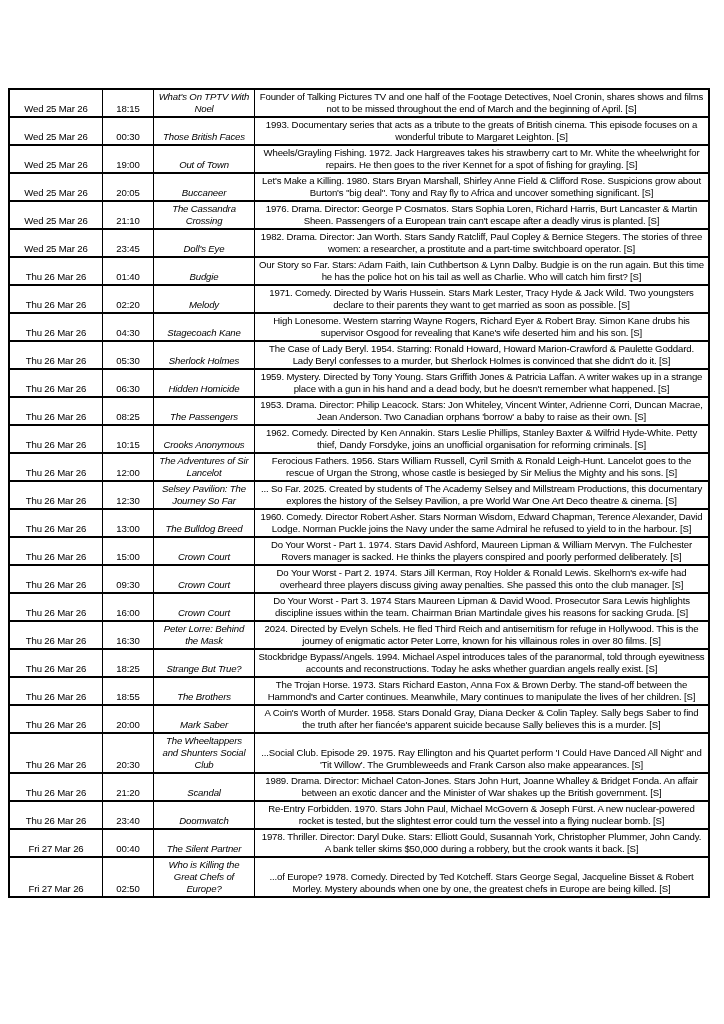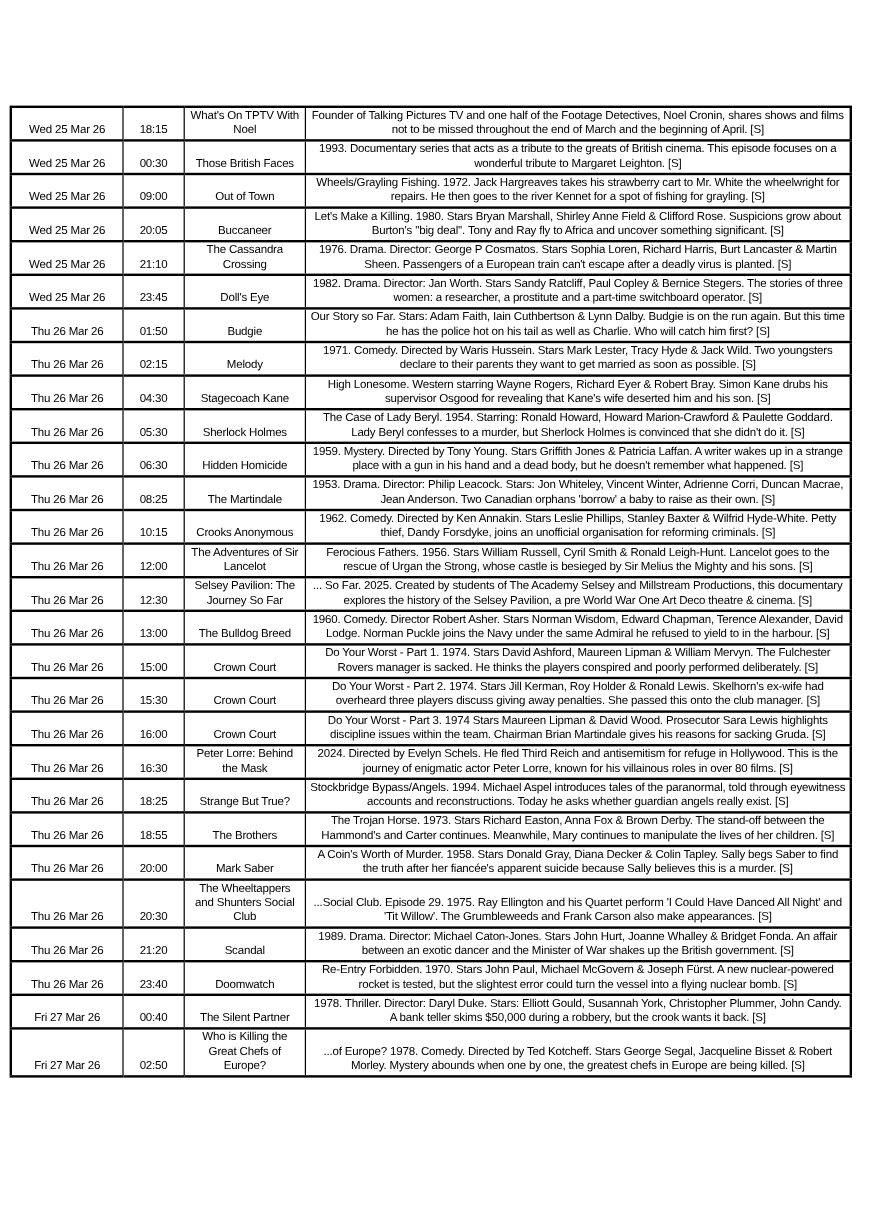--- a/index.html
+++ b/index.html
@@ -32,21 +32,21 @@
     vertical-align: bottom;
     text-align: center;
     font-size: 9.6px;
     line-height: 12px;
     letter-spacing: -0.15px;
     padding: 1px 3px;
     word-wrap: break-word;
   }
   td.c-date  { width: 86px; }
   td.c-time  { width: 44px; }
-  td.c-title { width: 94px; }
+  td.c-title { width: 94px; font-style: italic; }
   td.c-desc  { }
 </style>
 </head>
 <body>
 
 <div class="page">
   <table class="listings">
     <tbody>
         <tr>
     <td class="c-date">Wed 25 Mar 26</td>
@@ -55,21 +55,21 @@
     <td class="c-desc">Founder of Talking Pictures TV and one half of the Footage Detectives, Noel Cronin, shares shows and films not to be missed throughout the end of March and the beginning of April. [S]</td>
   </tr>
         <tr>
     <td class="c-date">Wed 25 Mar 26</td>
     <td class="c-time">00:30</td>
     <td class="c-title">Those British Faces</td>
     <td class="c-desc">1993. Documentary series that acts as a tribute to the greats of British cinema. This episode focuses on a wonderful tribute to Margaret Leighton. [S]</td>
   </tr>
         <tr>
     <td class="c-date">Wed 25 Mar 26</td>
-    <td class="c-time">09:00</td>
+    <td class="c-time">19:00</td>
     <td class="c-title">Out of Town</td>
     <td class="c-desc">Wheels/Grayling Fishing. 1972. Jack Hargreaves takes his strawberry cart to Mr. White the wheelwright for repairs. He then goes to the river Kennet for a spot of fishing for grayling. [S]</td>
   </tr>
         <tr>
     <td class="c-date">Wed 25 Mar 26</td>
     <td class="c-time">20:05</td>
     <td class="c-title">Buccaneer</td>
     <td class="c-desc">Let's Make a Killing. 1980. Stars Bryan Marshall, Shirley Anne Field &amp; Clifford Rose. Suspicions grow about Burton's ''big deal''. Tony and Ray fly to Africa and uncover something significant. [S]</td>
   </tr>
         <tr>
@@ -79,27 +79,27 @@
     <td class="c-desc">1976. Drama. Director: George P Cosmatos. Stars Sophia Loren, Richard Harris, Burt Lancaster &amp; Martin Sheen. Passengers of a European train can't escape after a deadly virus is planted. [S]</td>
   </tr>
         <tr>
     <td class="c-date">Wed 25 Mar 26</td>
     <td class="c-time">23:45</td>
     <td class="c-title">Doll's Eye</td>
     <td class="c-desc">1982. Drama. Director: Jan Worth. Stars Sandy Ratcliff, Paul Copley &amp; Bernice Stegers. The stories of three women: a researcher, a prostitute and a part-time switchboard operator. [S]</td>
   </tr>
         <tr>
     <td class="c-date">Thu 26 Mar 26</td>
-    <td class="c-time">01:50</td>
+    <td class="c-time">01:40</td>
     <td class="c-title">Budgie</td>
     <td class="c-desc">Our Story so Far. Stars: Adam Faith, Iain Cuthbertson &amp; Lynn Dalby. Budgie is on the run again. But this time he has the police hot on his tail as well as Charlie. Who will catch him first? [S]</td>
   </tr>
         <tr>
     <td class="c-date">Thu 26 Mar 26</td>
-    <td class="c-time">02:15</td>
+    <td class="c-time">02:20</td>
     <td class="c-title">Melody</td>
     <td class="c-desc">1971. Comedy. Directed by Waris Hussein. Stars Mark Lester, Tracy Hyde &amp; Jack Wild. Two youngsters declare to their parents they want to get married as soon as possible. [S]</td>
   </tr>
         <tr>
     <td class="c-date">Thu 26 Mar 26</td>
     <td class="c-time">04:30</td>
     <td class="c-title">Stagecoach Kane</td>
     <td class="c-desc">High Lonesome. Western starring Wayne Rogers, Richard Eyer &amp; Robert Bray. Simon Kane drubs his supervisor Osgood for revealing that Kane's wife deserted him and his son. [S]</td>
   </tr>
         <tr>
@@ -110,21 +110,21 @@
   </tr>
         <tr>
     <td class="c-date">Thu 26 Mar 26</td>
     <td class="c-time">06:30</td>
     <td class="c-title">Hidden Homicide</td>
     <td class="c-desc">1959. Mystery. Directed by Tony Young. Stars Griffith Jones &amp; Patricia Laffan. A writer wakes up in a strange place with a gun in his hand and a dead body, but he doesn't remember what happened. [S]</td>
   </tr>
         <tr>
     <td class="c-date">Thu 26 Mar 26</td>
     <td class="c-time">08:25</td>
-    <td class="c-title">The Martindale</td>
+    <td class="c-title">The Passengers</td>
     <td class="c-desc">1953. Drama. Director: Philip Leacock. Stars: Jon Whiteley, Vincent Winter, Adrienne Corri, Duncan Macrae, Jean Anderson. Two Canadian orphans 'borrow' a baby to raise as their own. [S]</td>
   </tr>
         <tr>
     <td class="c-date">Thu 26 Mar 26</td>
     <td class="c-time">10:15</td>
     <td class="c-title">Crooks Anonymous</td>
     <td class="c-desc">1962. Comedy. Directed by Ken Annakin. Stars Leslie Phillips, Stanley Baxter &amp; Wilfrid Hyde-White. Petty thief, Dandy Forsdyke, joins an unofficial organisation for reforming criminals. [S]</td>
   </tr>
         <tr>
     <td class="c-date">Thu 26 Mar 26</td>
@@ -145,21 +145,21 @@
     <td class="c-desc">1960. Comedy. Director Robert Asher. Stars Norman Wisdom, Edward Chapman, Terence Alexander, David Lodge. Norman Puckle joins the Navy under the same Admiral he refused to yield to in the harbour. [S]</td>
   </tr>
         <tr>
     <td class="c-date">Thu 26 Mar 26</td>
     <td class="c-time">15:00</td>
     <td class="c-title">Crown Court</td>
     <td class="c-desc">Do Your Worst - Part 1. 1974. Stars David Ashford, Maureen Lipman &amp; William Mervyn. The Fulchester Rovers manager is sacked. He thinks the players conspired and poorly performed deliberately. [S]</td>
   </tr>
         <tr>
     <td class="c-date">Thu 26 Mar 26</td>
-    <td class="c-time">15:30</td>
+    <td class="c-time">09:30</td>
     <td class="c-title">Crown Court</td>
     <td class="c-desc">Do Your Worst - Part 2. 1974. Stars Jill Kerman, Roy Holder &amp; Ronald Lewis. Skelhorn's ex-wife had overheard three players discuss giving away penalties. She passed this onto the club manager. [S]</td>
   </tr>
         <tr>
     <td class="c-date">Thu 26 Mar 26</td>
     <td class="c-time">16:00</td>
     <td class="c-title">Crown Court</td>
     <td class="c-desc">Do Your Worst - Part 3. 1974 Stars Maureen Lipman &amp; David Wood. Prosecutor Sara Lewis highlights discipline issues within the team. Chairman Brian Martindale gives his reasons for sacking Gruda. [S]</td>
   </tr>
         <tr>

